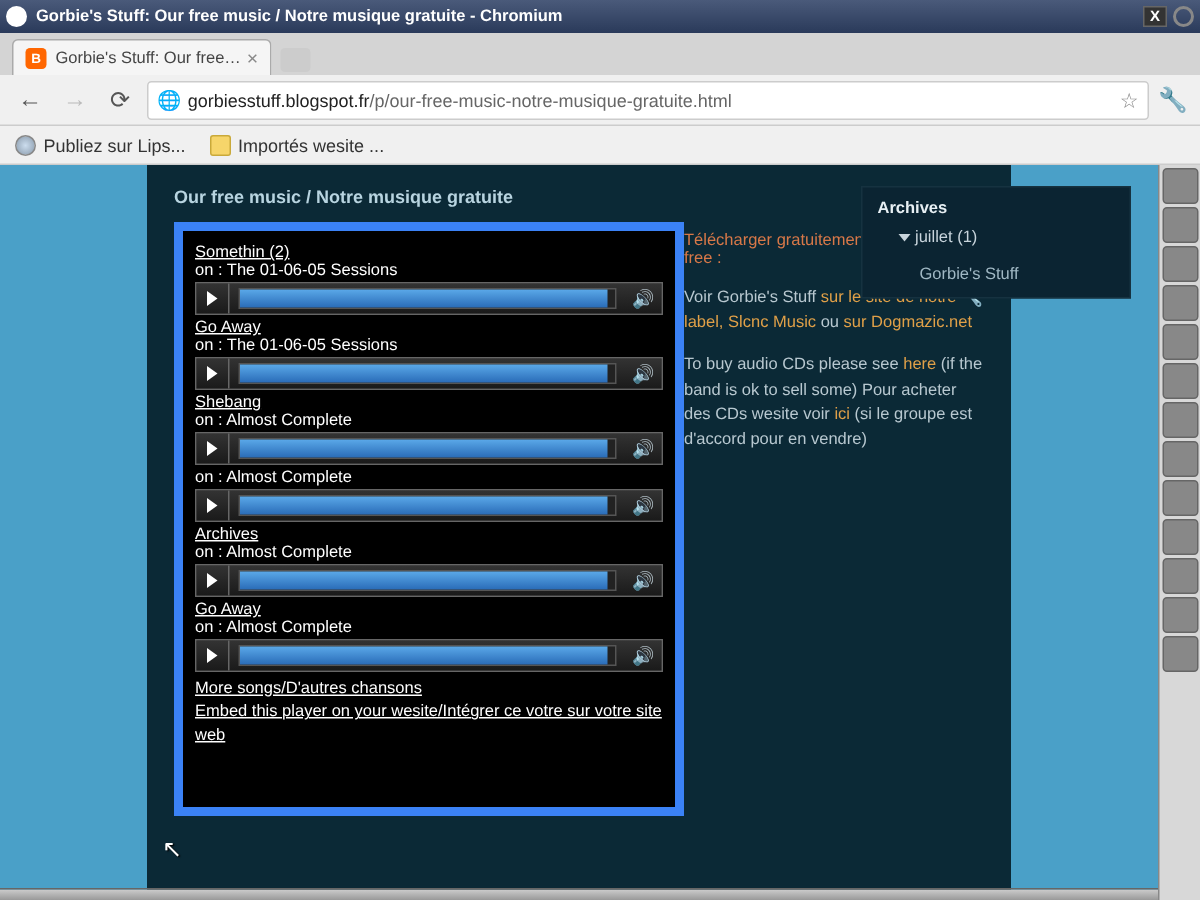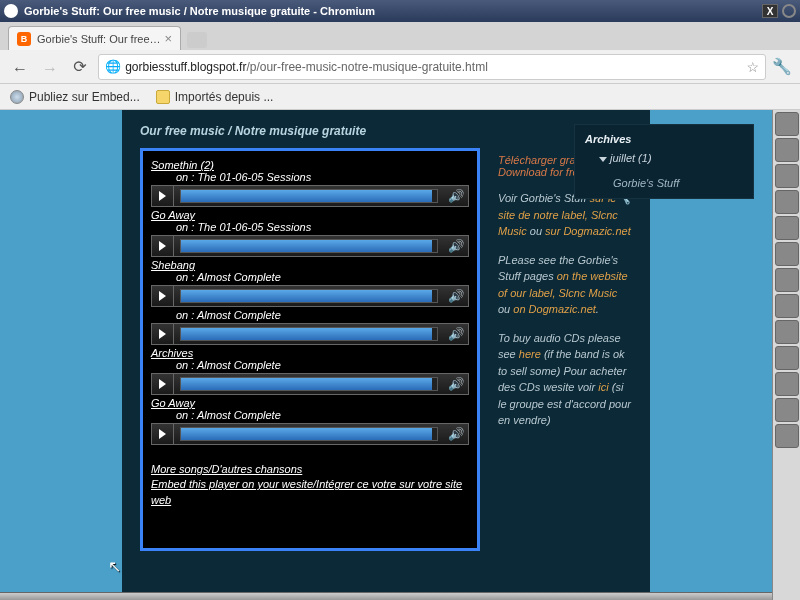--- a/index.html
+++ b/index.html
@@ -24,34 +24,34 @@
 .urlbar-text .host { color: #222; }
 .star { color: #888; font-size: 14px; cursor: pointer; }
 .wrench { color: #666; font-size: 16px; cursor: pointer; }
 .bookmark-bar { background: #f0f0f0; height: 26px; display: flex; align-items: center; padding: 0 10px; gap: 16px; border-bottom: 1px solid #ccc; font-size: 12px; }
 .bookmark { display: flex; align-items: center; gap: 5px; color: #333; cursor: pointer; }
 .bm-icon { width: 14px; height: 14px; }
 .bm-icon.globe { border: 1px solid #888; border-radius: 50%; background: radial-gradient(#cde, #89a); }
 .bm-icon.folder { background: #f6d56a; border: 1px solid #c9a93a; border-radius: 2px; }
 .viewport { position: relative; height: 490px; background: #4aa0c8; overflow: hidden; }
 .page-area { position: absolute; left: 0; top: 0; width: 772px; height: 100%; background: #4aa0c8; display: flex; justify-content: center; }
-.blog-panel { width: 528px; background: #0b2936; margin-top: 0; display: flex; padding: 14px 18px 0 18px; gap: 18px; height: 100%; font-style: italic; }
+.blog-panel { width: 576px; background: #0b2936; margin-top: 0; display: flex; padding: 14px 18px 0 18px; height: 100%; }
 .main-col { width: 340px; }
 .page-title { color: #b8d4e0; font-size: 12px; font-weight: bold; margin-bottom: 10px; }
-.player-box { border: 3px solid #3b82f6; background: #000; padding: 8px 8px 40px 8px; }
+.player-box { border: 6px solid #3b82f6; background: #000; padding: 8px 8px 40px 8px; }
 .track { margin-bottom: 2px; }
 .track-title { color: #fff; font-size: 11px; text-decoration: underline; }
-.track-album { color: #fff; font-size: 11px; margin-left: 25px; }
+.track-album { color: #fff; font-size: 11px; }
 .audio-bar { display: flex; align-items: center; height: 22px; background: linear-gradient(#333, #1a1a1a); border: 1px solid #666; margin-top: 2px; }
 .play-btn { width: 22px; height: 100%; display: flex; align-items: center; justify-content: center; color: #fff; border-right: 1px solid #666; cursor: pointer; }
 .play-tri { width: 0; height: 0; border-left: 7px solid #fff; border-top: 5px solid transparent; border-bottom: 5px solid transparent; }
 .progress-outer { flex: 1; height: 14px; background: #222; margin: 0 6px; border: 1px solid #555; position: relative; }
 .progress-fill { position: absolute; left: 0; top: 0; bottom: 0; width: 98%; background: linear-gradient(#5aa8e8, #2a6cb8); }
 .vol-btn { width: 24px; color: #fff; text-align: center; font-size: 12px; cursor: pointer; }
-.more-links { margin-top: 17px; }
+.more-links { margin-top: 4px; }
 .more-links a { display: block; color: #fff; font-size: 11px; text-decoration: underline; line-height: 1.4; }
 .side-col { flex: 1; font-size: 11px; color: #b8c8d0; padding-top: 30px; position: relative; }
 .side-col .wrench2 { position: absolute; right: 0; top: 66px; color: #5a7080; font-size: 13px; cursor: pointer; }
 .dl-head { color: #d87848; margin-bottom: 12px; }
 .side-text { line-height: 1.5; margin-bottom: 12px; }
 .side-text a { color: #e0a048; text-decoration: none; }
 .archives-box { position: absolute; right: 18px; top: 14px; width: 180px; background: #0b2432; border: 1px solid #163240; padding: 8px 10px; font-size: 11px; color: #c8d4dc; }
 .archives-title { font-weight: bold; color: #e8f0f4; margin-bottom: 6px; }
 .arch-item { padding: 1px 0; cursor: pointer; }
 .arch-sub { padding-left: 14px; }
@@ -89,25 +89,25 @@
     <span class="urlbar-globe">🌐</span>
     <span class="urlbar-text"><span class="host">gorbiesstuff.blogspot.fr</span><span>/p/our-free-music-notre-musique-gratuite.html</span></span>
     <span class="star">☆</span>
   </div>
   <div class="wrench">🔧</div>
 </div>
 
 <div class="bookmark-bar">
   <div class="bookmark">
     <div class="bm-icon globe"></div>
-    <span>Publiez sur Embed...</span>
+    <span>Publiez sur Lips...</span>
   </div>
   <div class="bookmark">
     <div class="bm-icon folder"></div>
-    <span>Importés depuis ...</span>
+    <span>Importés wesite ...</span>
   </div>
 </div>
 
 <div class="viewport">
   <div class="page-area">
     <div class="blog-panel">
       <div class="main-col">
         <div class="page-title">Our free music / Notre musique gratuite</div>
         <div class="player-box">
           <div id="tracks">
@@ -192,21 +192,20 @@
           <div class="more-links">
             <a href="#">More songs/D'autres chansons</a>
             <a href="#">Embed this player on your wesite/Intégrer ce votre sur votre site web</a>
           </div>
         </div>
       </div>
       <div class="side-col">
         <span class="wrench2">🔧</span>
         <div class="dl-head">Télécharger gratuitement / Download for free :</div>
         <div class="side-text"><span>Voir Gorbie's Stuff </span><a href="#">sur le site de notre label, Slcnc Music</a><span> ou </span><a href="#">sur Dogmazic.net</a></div>
-        <div class="side-text"><span>PLease see the Gorbie's Stuff pages </span><a href="#">on the website of our label, Slcnc Music</a><span> ou </span><a href="#">on Dogmazic.net</a>.</div>
         <div class="side-text"><span>To buy audio CDs please see </span><a href="#">here</a><span> (if the band is ok to sell some) Pour acheter des CDs wesite voir </span><a href="#">ici</a><span> (si le groupe est d'accord pour en vendre)</span></div>
       </div>
       <div class="archives-box">
         <div class="archives-title">Archives</div>
         <div class="arch-item arch-sub"><span class="tri-down"></span><span>juillet (1)</span></div>
         <div class="arch-item arch-sub2">Gorbie's Stuff</div>
       </div>
     </div>
   </div>
   <div class="os-tray">

